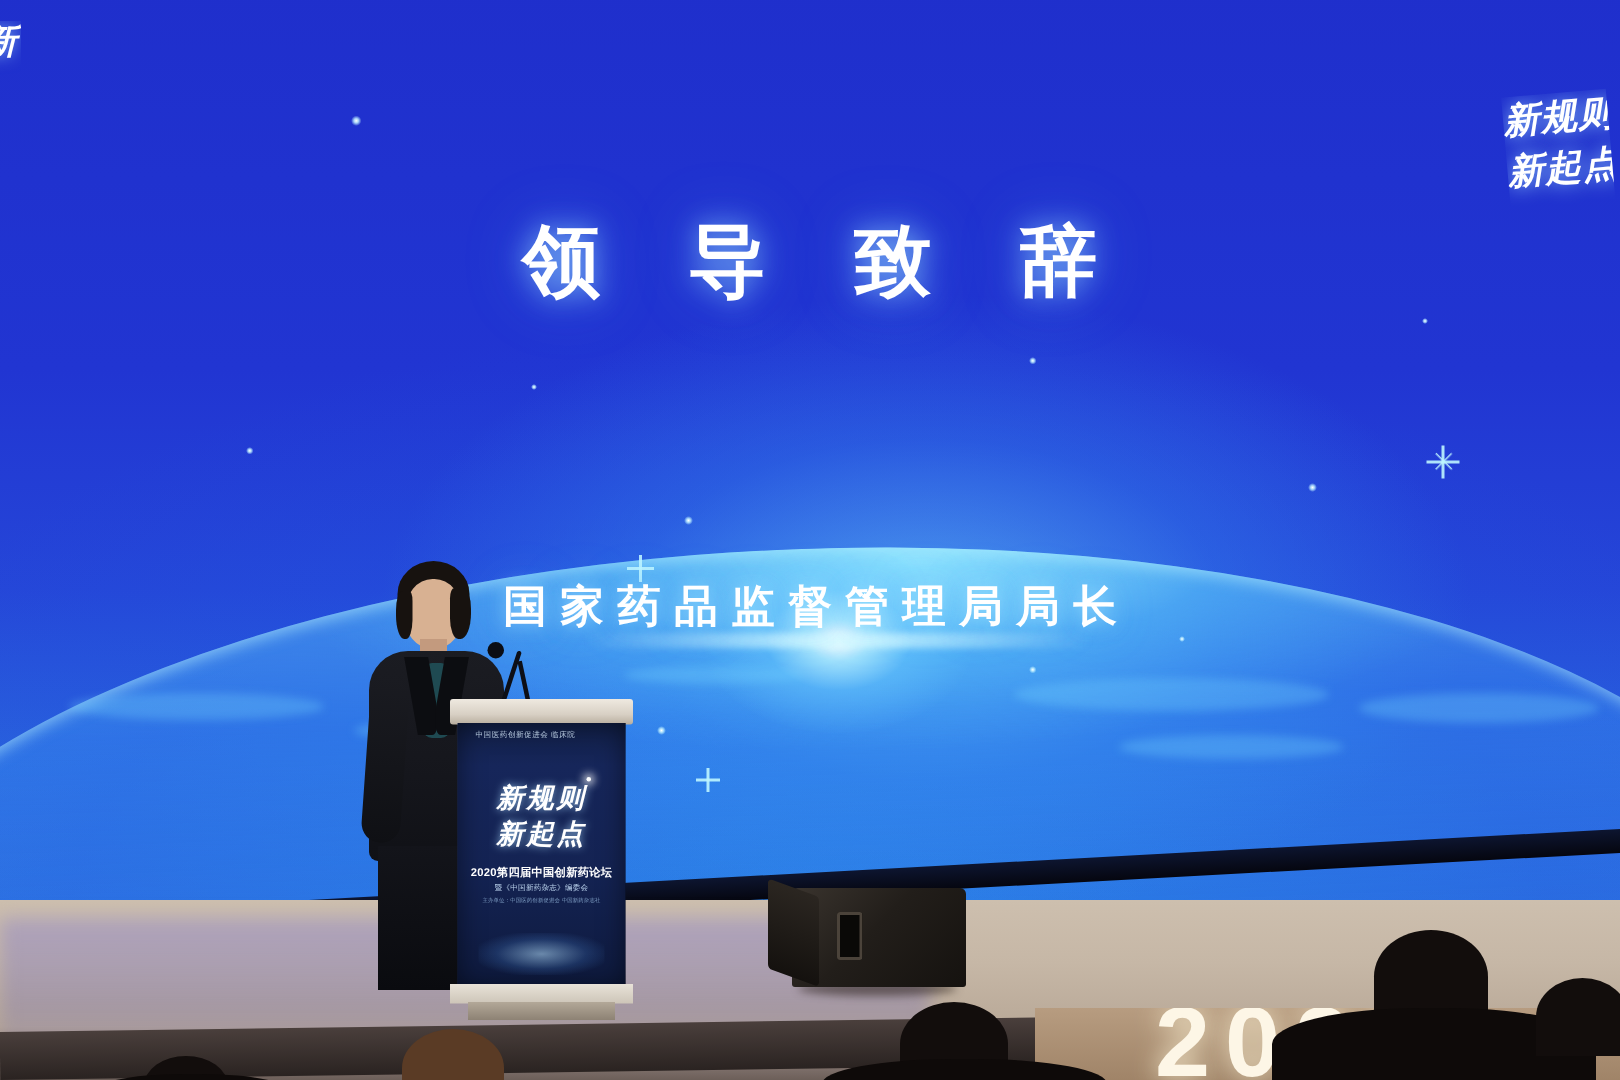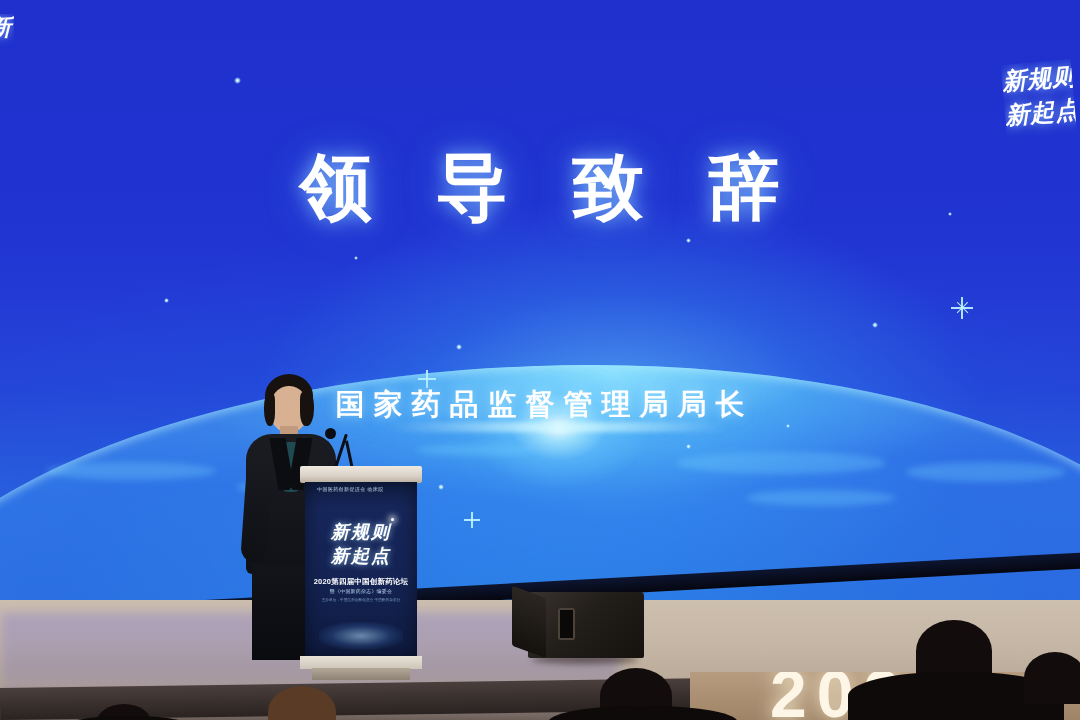--- a/index.html
+++ b/index.html
@@ -68,21 +68,21 @@
           background:radial-gradient(circle, #ffffff 0%, rgba(190,240,255,.85) 30%, rgba(110,200,255,0) 70%); }
   .spark-star{ position:absolute; }
   .spark-star i{ position:absolute; left:50%; top:50%; background:rgba(190,245,255,.9);
                  transform-origin:center; filter:blur(.4px); }
 
   
   .screen-text{ position:absolute; left:0; top:0; width:1080px; height:720px; }
   .title{
     position:absolute; left:0; top:140px; width:1080px; text-align:center;
     font-family:"Liberation Sans","DejaVu Sans",sans-serif;
-    font-size:72px; font-weight:bold; color:#ffffff; letter-spacing:22px;
+    font-size:52px; font-weight:bold; color:#ffffff; letter-spacing:22px;
     text-indent:22px;
     text-shadow:0 0 18px rgba(150,215,255,.75), 0 0 42px rgba(90,170,255,.45);
   }
   .speaker-name{
     position:absolute; left:0; top:295px; width:1080px; text-align:center;
     font-size:45px; font-weight:normal; color:#f4fbff; letter-spacing:12px;
     text-indent:12px;
     text-shadow:0 0 14px rgba(150,220,255,.7), 0 0 34px rgba(80,170,255,.4);
   }
   .speaker-role{

